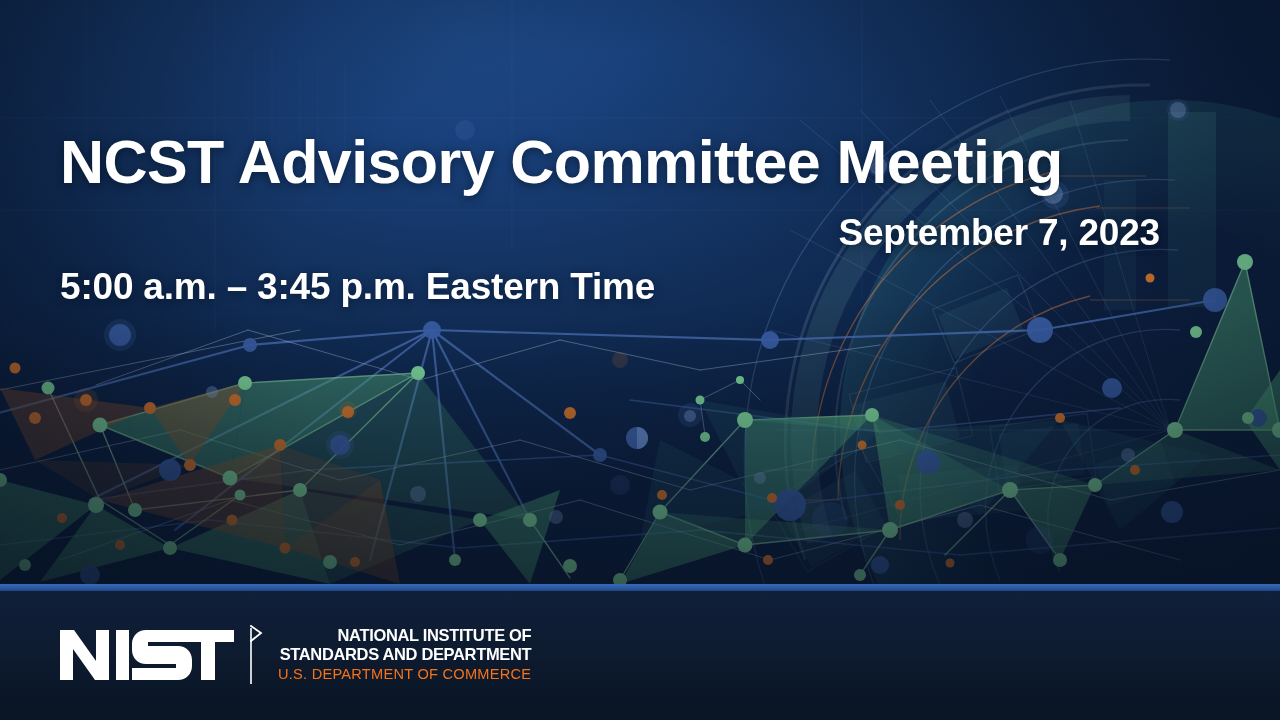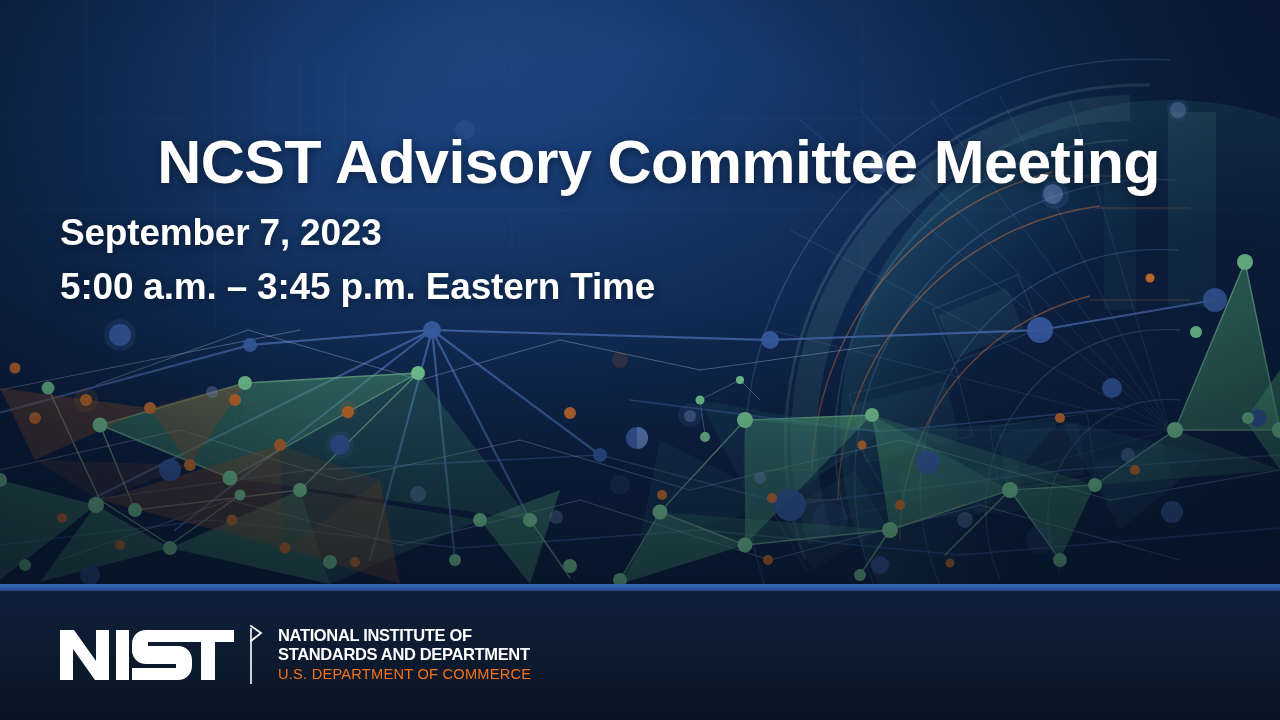--- a/index.html
+++ b/index.html
@@ -74,50 +74,50 @@
   }
   .title {
     margin: 0;
     font-size: 61px;
     font-weight: bold;
     line-height: 72px;
     color: #ffffff;
     letter-spacing: -0.6px;
     white-space: nowrap;
     text-shadow: 0 2px 10px rgba(3,12,28,0.55);
-    text-align: right;
   }
   .subtitle {
     margin: 0;
     font-size: 37px;
     font-weight: bold;
     line-height: 54px;
     color: #ffffff;
     letter-spacing: -0.2px;
     white-space: nowrap;
     text-shadow: 0 2px 9px rgba(3,12,28,0.55);
   }
-  .subtitle.first { margin-top: 8px; }
+  .subtitle.first { margin-top: 8px; text-align: right; }
 
   
   .logo {
     position: absolute;
     left: 58px;
     top: 617px;
     display: flex;
     align-items: center;
     height: 76px;
   }
   .logo-mark { display: block; }
   .logo-rule { display: block; margin: 0 14px 0 12px; }
   .logo-text {
     display: flex;
     flex-direction: column;
     justify-content: center;
     color: #ffffff;
+    align-items: flex-end;
   }
   .logo-line1, .logo-line2 {
     font-size: 16.5px;
     font-weight: bold;
     line-height: 19px;
     letter-spacing: -0.35px;
     white-space: nowrap;
   }
   .logo-line3 {
     font-size: 14.6px;

